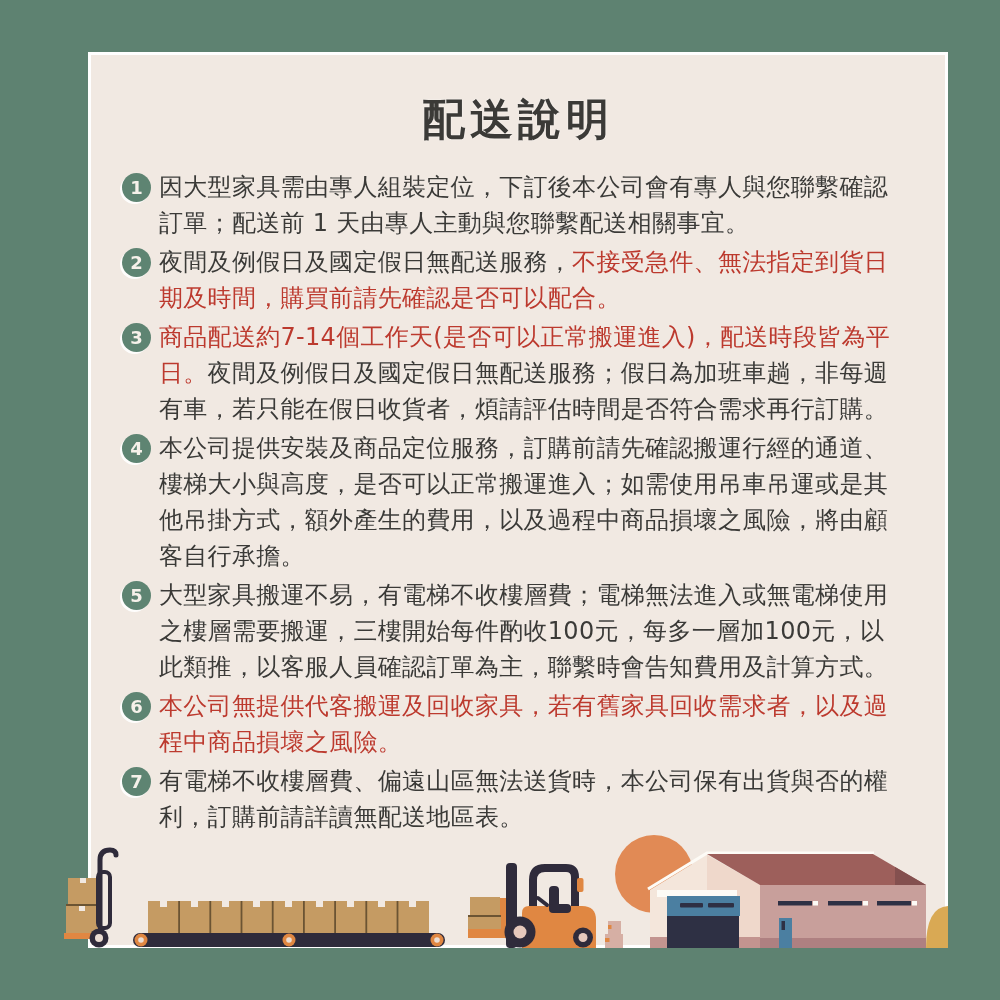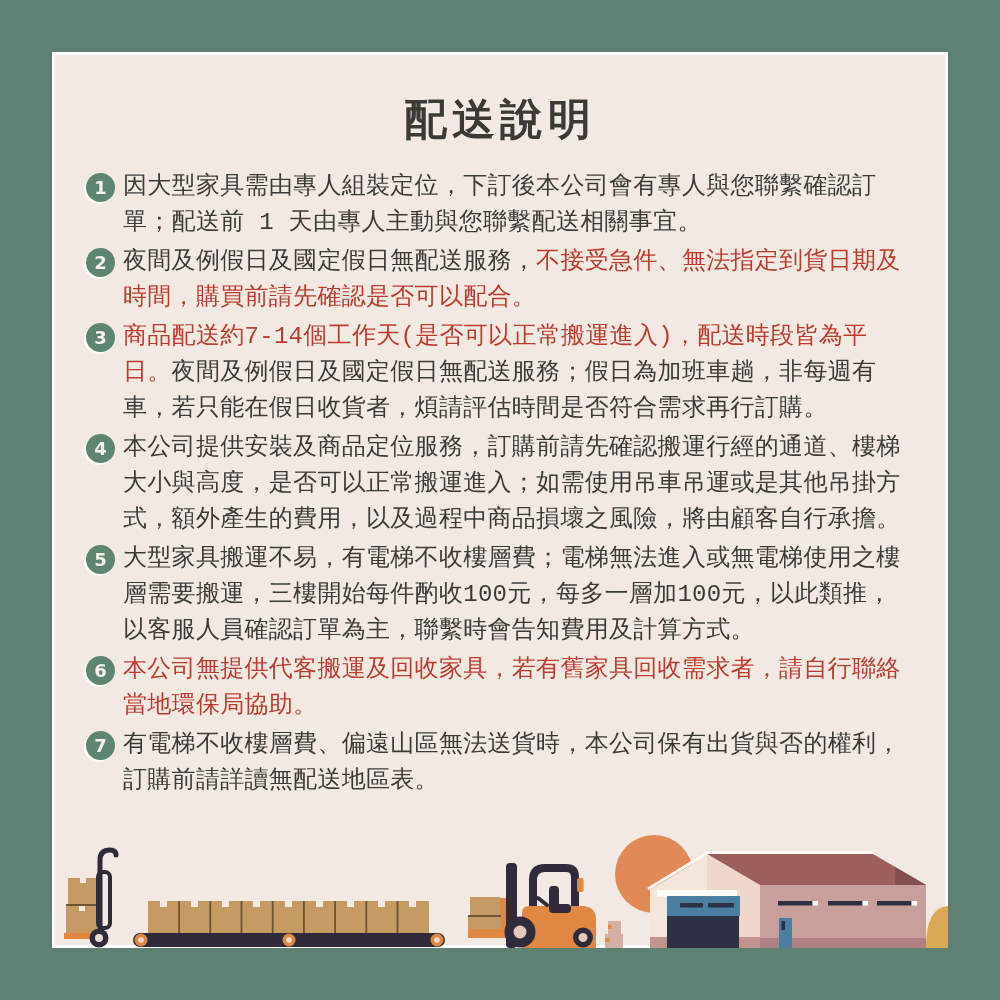--- a/index.html
+++ b/index.html
@@ -13,41 +13,40 @@
     --hill_mustard:#D9A954; --parcel_pink:#D6AFA4;
   }
   html,body{margin:0;padding:0;}
   body{
     width:1000px;height:1000px;position:relative;overflow:hidden;
     background:var(--bg_green);
     font-family:"DejaVu Sans","Liberation Sans",sans-serif;
   }
   .panel{
     position:absolute;inset:52px;box-sizing:border-box;
-    background:var(--panel_bg);border:3px solid var(--panel_border);
+    background:var(--panel_bg);border:3px solid var(--panel_border);margin-left:36px;
   }
   .title{
     text-align:center;font-size:43px;font-weight:800;letter-spacing:5px;
     color:var(--text_dark);margin:36px 0 20px 0;
     text-shadow:0 0 2px rgba(255,255,255,.7);
   }
   .notice-list{padding:0 42px 0 31px;}
   .notice-item{display:grid;grid-template-columns:37px 1fr;margin-bottom:3px;}
   .badge{
     width:29px;height:29px;border-radius:50%;background:var(--badge_green);
     color:var(--badge_text);display:flex;align-items:center;justify-content:center;
     font-size:18px;font-weight:700;margin-top:4px;
     box-shadow:-2px 2px 0 rgba(255,255,255,.9);
   }
   .notice-text{
     margin:0;font-size:24px;line-height:36px;font-weight:500;
     color:var(--text_dark);letter-spacing:.3px;
     text-shadow:0 0 1px rgba(255,255,255,.55);
     word-break:break-all;
-    font-family:Liberation Mono, monospace;
   }
   .seg-red{color:var(--text_red);}
   .scene{position:absolute;left:52px;top:800px;width:896px;height:148px;display:block;}
 </style>
 </head>
 <body>
 
 <div class="panel">
   <h1 class="title">配送說明</h1>
   <div class="notice-list">
@@ -66,21 +65,21 @@
       <div class="notice-item">
         <span class="badge">4</span>
         <p class="notice-text"><span class="seg-dark">本公司提供安裝及商品定位服務，訂購前請先確認搬運行經的通道、樓梯大小與高度，是否可以正常搬運進入；如需使用吊車吊運或是其他吊掛方式，額外產生的費用，以及過程中商品損壞之風險，將由顧客自行承擔。</span></p>
       </div>
       <div class="notice-item">
         <span class="badge">5</span>
         <p class="notice-text"><span class="seg-dark">大型家具搬運不易，有電梯不收樓層費；電梯無法進入或無電梯使用之樓層需要搬運，三樓開始每件酌收100元，每多一層加100元，以此類推，以客服人員確認訂單為主，聯繫時會告知費用及計算方式。</span></p>
       </div>
       <div class="notice-item">
         <span class="badge">6</span>
-        <p class="notice-text"><span class="seg-red">本公司無提供代客搬運及回收家具，若有舊家具回收需求者，請自行聯絡當地環保局協助。</span></p>
+        <p class="notice-text"><span class="seg-red">本公司無提供代客搬運及回收家具，若有舊家具回收需求者，以及過程中商品損壞之風險。</span></p>
       </div>
       <div class="notice-item">
         <span class="badge">7</span>
         <p class="notice-text"><span class="seg-dark">有電梯不收樓層費、偏遠山區無法送貨時，本公司保有出貨與否的權利，訂購前請詳讀無配送地區表。</span></p>
       </div>
     </div>
 </div>
 
 <svg class="scene" viewBox="0 0 896 148" aria-hidden="true">
 

